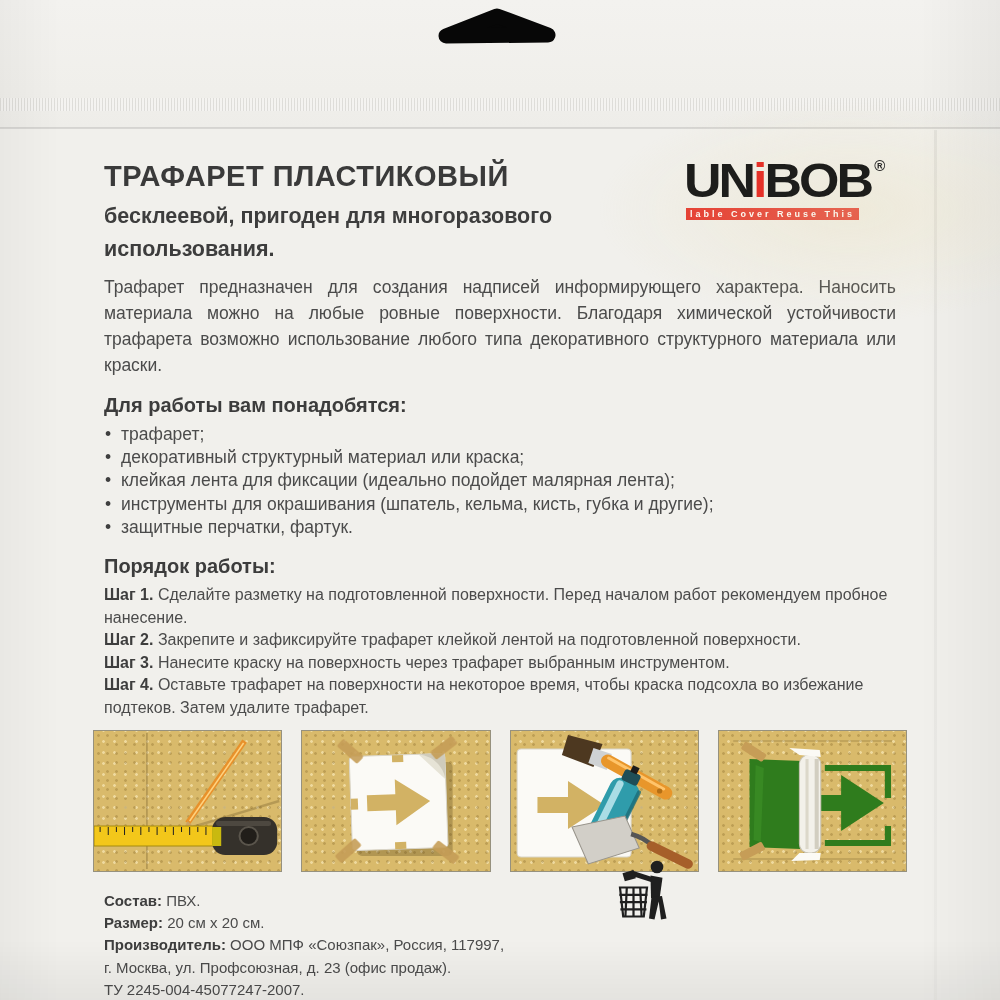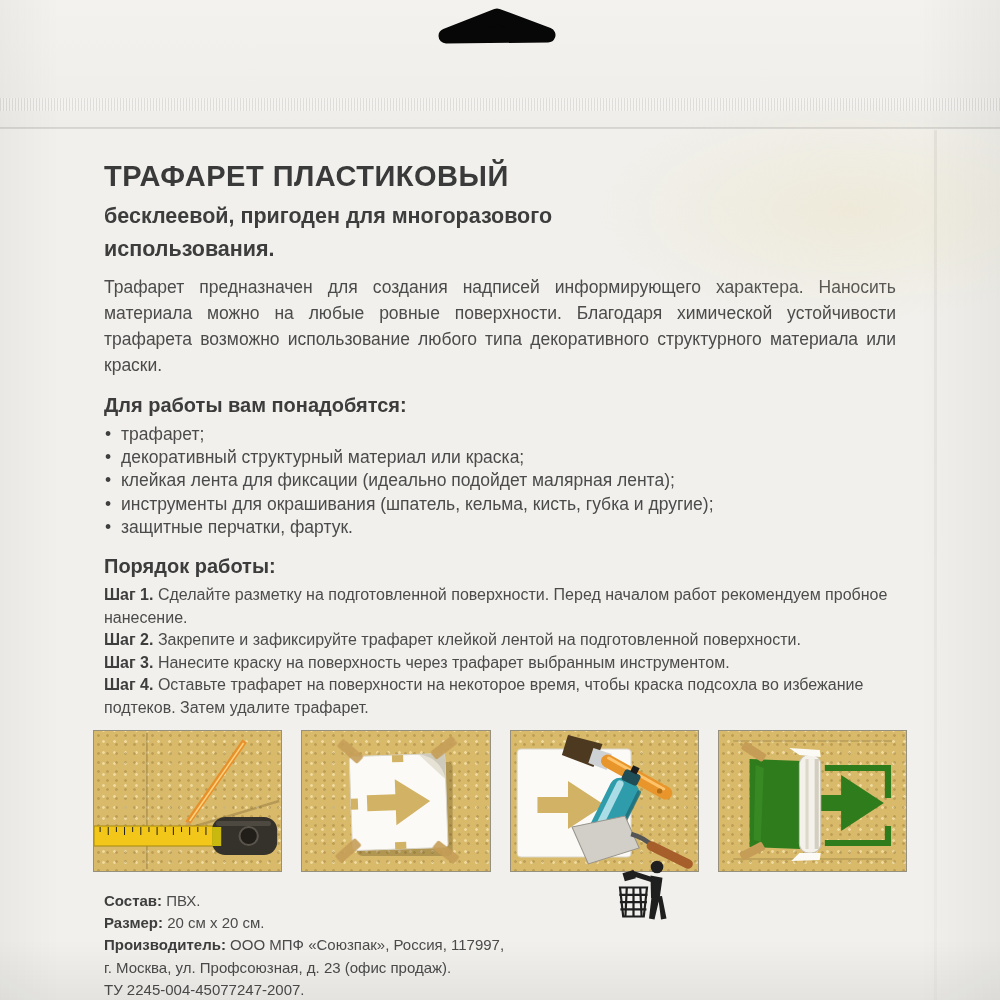--- a/index.html
+++ b/index.html
@@ -79,20 +79,24 @@
 <div class="package">
 
   <div class="flap">
     <svg class="euro-slot" viewBox="0 0 134 44">
       <polygon points="18,30 69,10 120,29" fill="#070707" stroke="#070707" stroke-width="15" stroke-linejoin="round"></polygon>
     </svg>
     <div class="serration"></div>
     <div class="flap-edge"></div>
   </div>
 
+  <div class="brand">
+    <div class="brand-word"><span>UN</span><span class="accent">i</span><span>BOB</span><span class="brand-reg">®</span></div>
+    <div class="brand-tagline">lable Cover Reuse This</div>
+  </div>
 
   <div class="content">
     <div class="title">ТРАФАРЕТ ПЛАСТИКОВЫЙ</div>
     <div class="subtitle">бесклеевой, пригоден для многоразового использования.</div>
 
     <div class="intro">Трафарет предназначен для создания надписей информирующего характера. Наносить материала можно на любые ровные поверхности. Благодаря химической устойчивости трафарета возможно использование любого типа декоративного структурного материала или краски.</div>
 
     <div class="h2">Для работы вам понадобятся:</div>
     <ul class="materials">
       <li>трафарет;</li>

